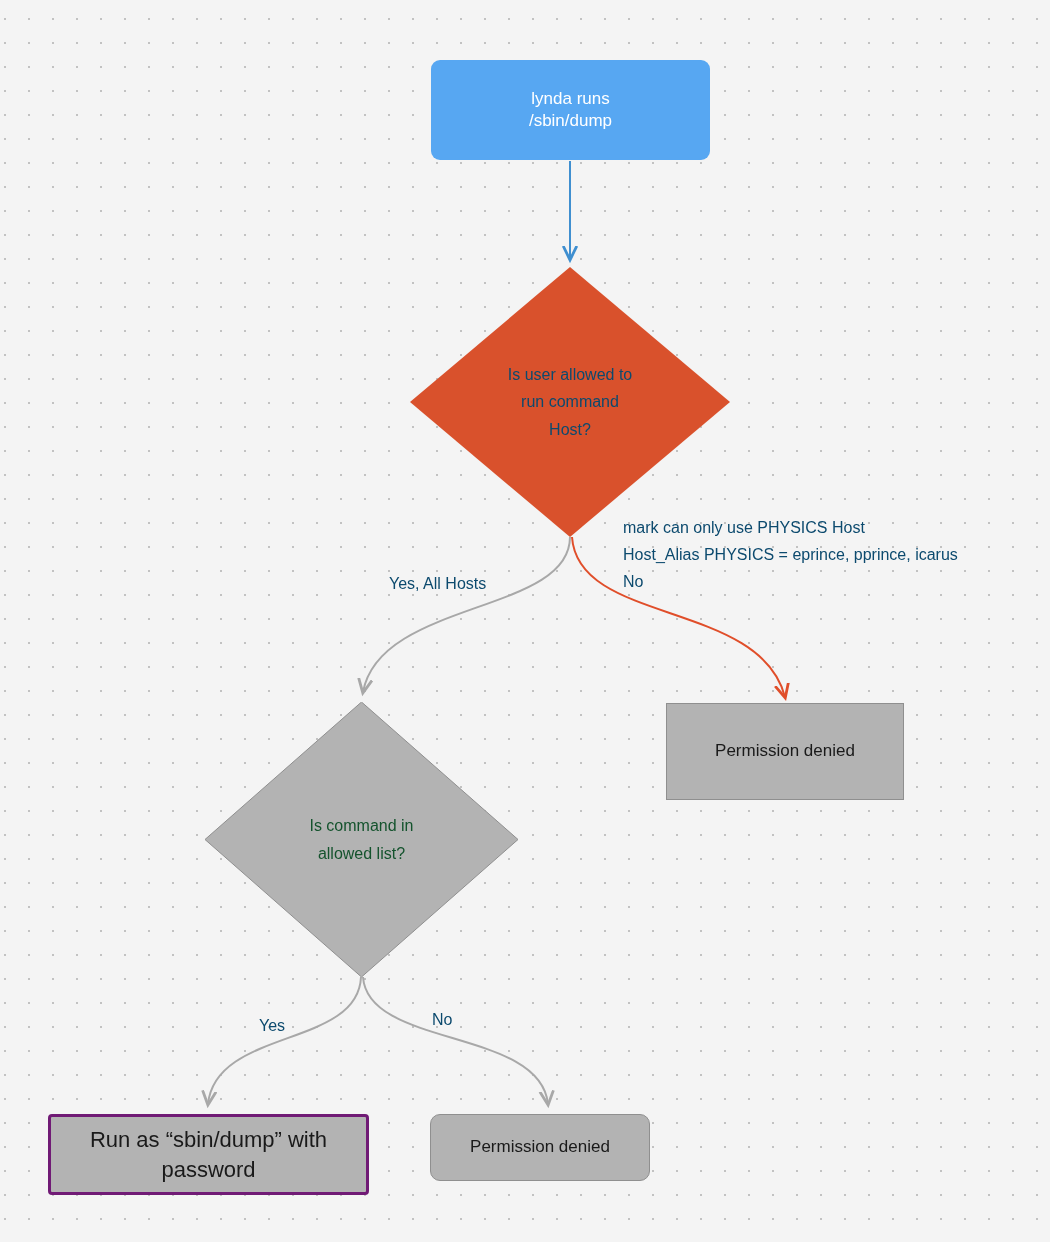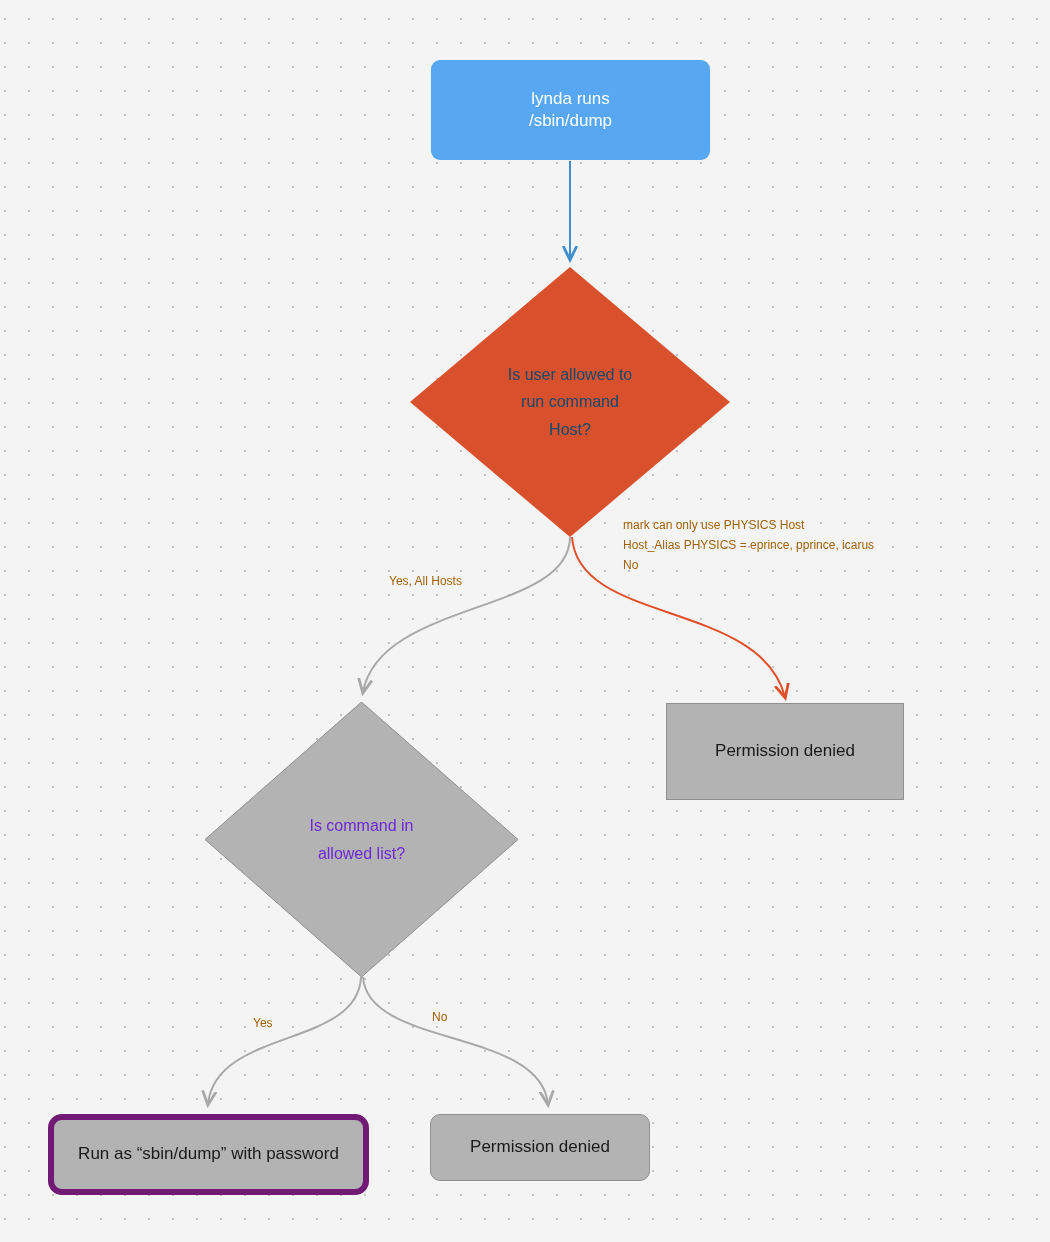--- a/index.html
+++ b/index.html
@@ -76,66 +76,66 @@
     line-height: 1.72;
   }
   #node-decision-host .diamond-label { color: #0c4a6e; }
   
   #node-decision-cmd {
     left: 205px;
     top: 702px;
     width: 313px;
     height: 275px;
   }
-  #node-decision-cmd .diamond-label { color: #6d28d9; }
+  #node-decision-cmd .diamond-label { color: #14532d; }
   
   #node-denied-host {
     left: 666px;
     top: 703px;
     width: 238px;
     height: 97px;
     background: #b3b3b3;
     border: 1px solid #8f8f8f;
     border-radius: 0;
     color: #1a1a1a;
     font-size: 17px;
   }
   #node-run-sbin {
     left: 48px;
     top: 1114px;
     width: 321px;
     height: 81px;
     background: #b3b3b3;
-    border: 6px solid #701a75;
-    border-radius: 14px;
+    border: 3px solid #701a75;
+    border-radius: 4px;
     color: #1a1a1a;
-    font-size: 17px;
+    font-size: 22px;
   }
   #node-denied-cmd {
     left: 430px;
     top: 1114px;
     width: 220px;
     height: 67px;
     background: #b3b3b3;
     border: 1px solid #8f8f8f;
     border-radius: 10px;
     color: #1a1a1a;
     font-size: 17px;
   }
   
   .edge-label {
     position: absolute;
-    font-size: 12px;
-    color: #a16207;
+    font-size: 16px;
+    color: #0c4a6e;
     white-space: pre;
     line-height: 1.68;
   }
   #label-yes-all-hosts { left: 389px; top: 571px; }
   #label-no-annotation { left: 623px; top: 515px; }
-  #label-yes { left: 253px; top: 1013px; }
+  #label-yes { left: 259px; top: 1013px; }
   #label-no { left: 432px; top: 1007px; }
 </style>
 </head>
 <body>
 
 <div id="canvas">
 
   <svg class="edges" viewBox="0 0 1050 1242" width="1050" height="1242">
     <defs>
       <marker id="arrow-blue" markerWidth="9" markerHeight="9" refX="6.5" refY="4" orient="auto" markerUnits="strokeWidth">

